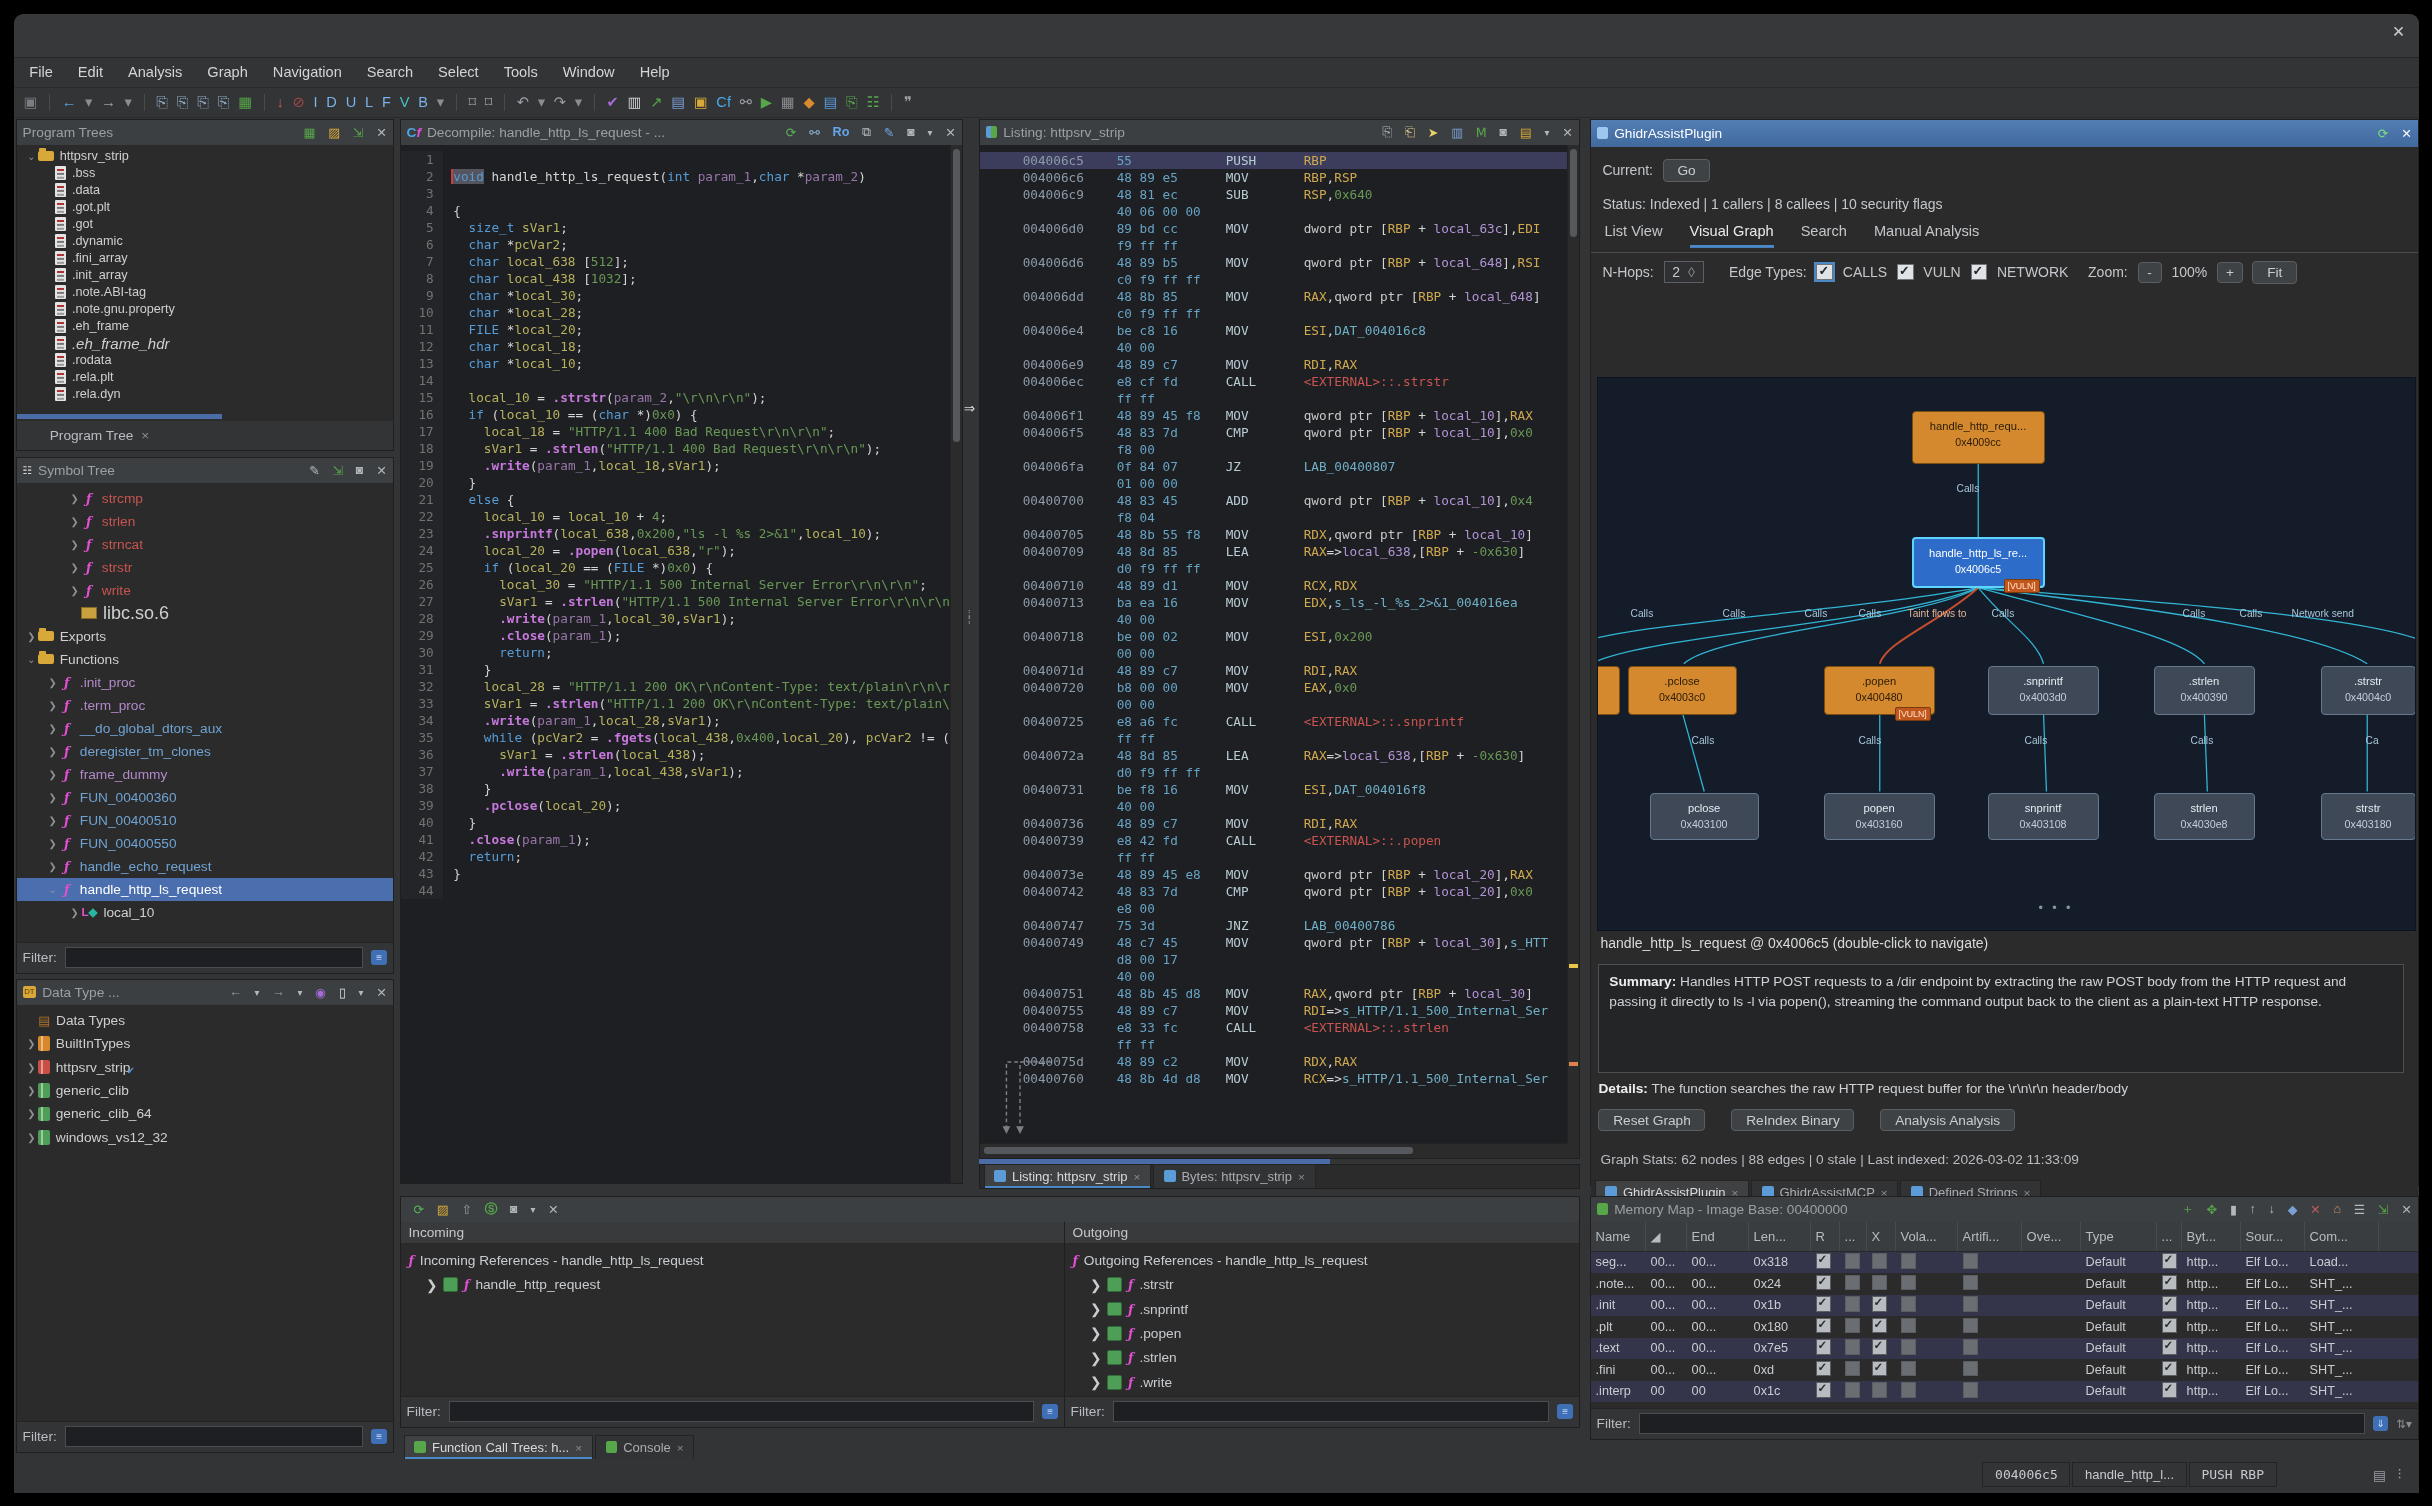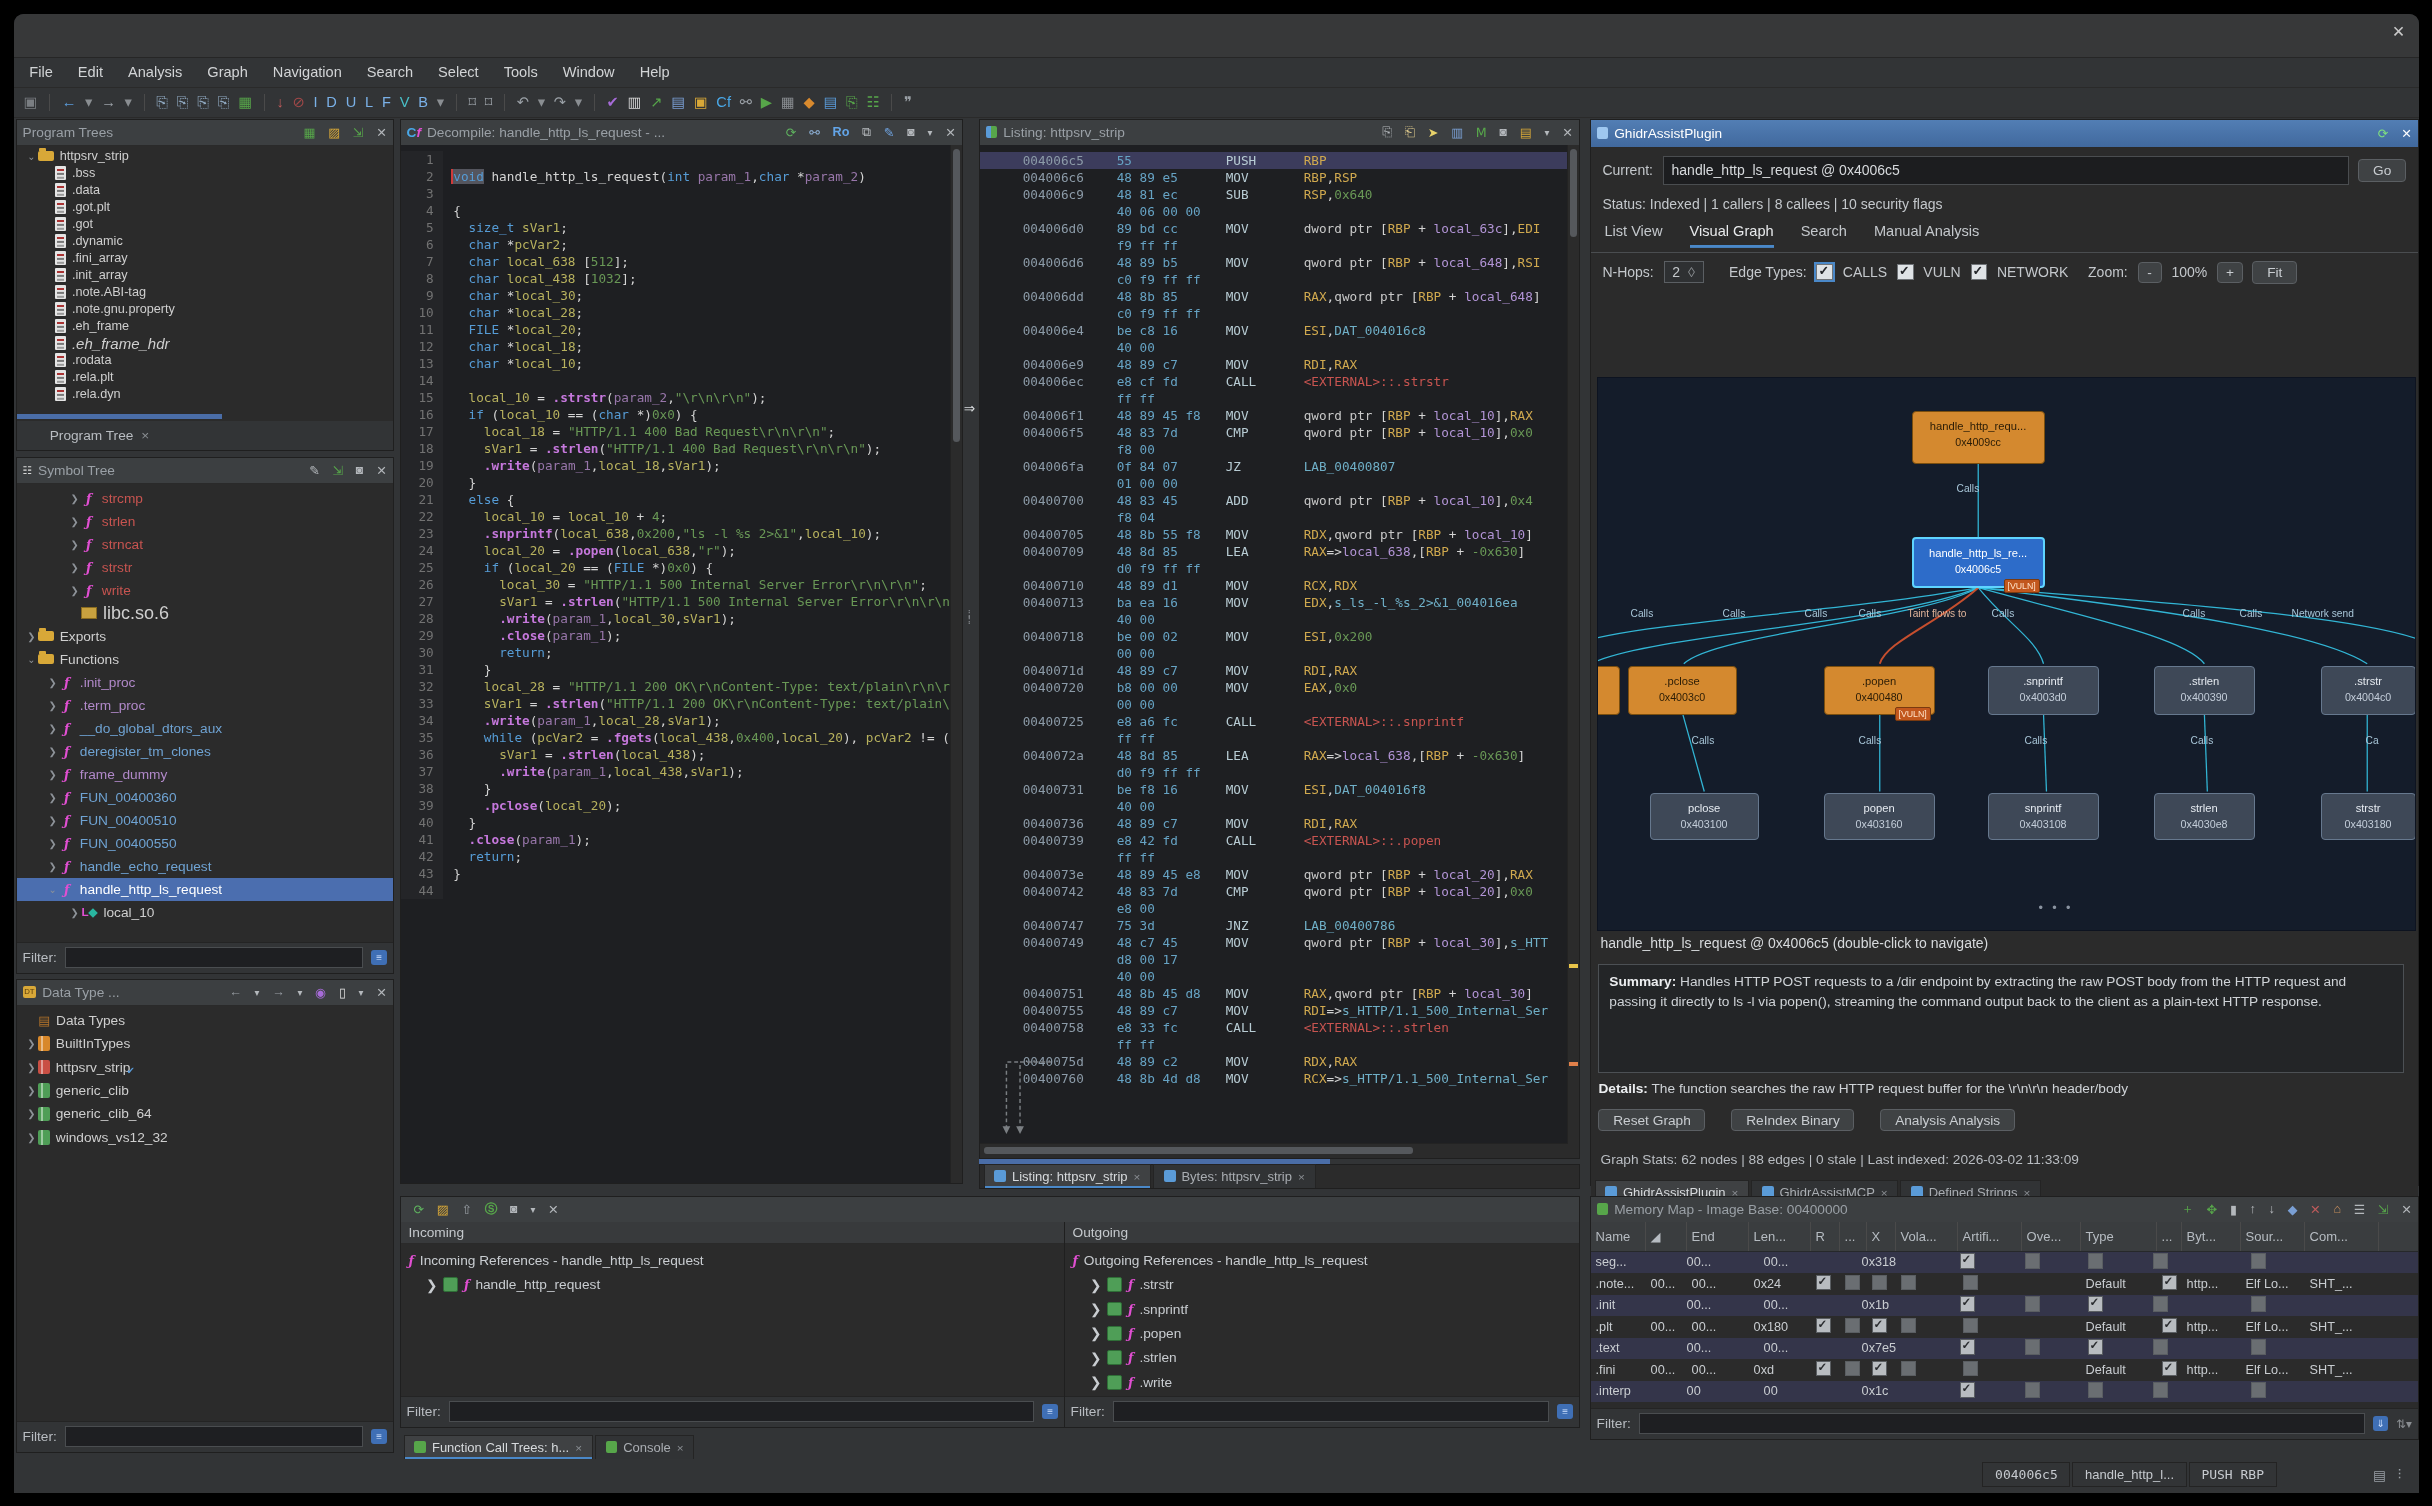--- a/index.html
+++ b/index.html
@@ -82,21 +82,21 @@
   .glabel.taint{color:#e0b49a;}
   .gdots{position:absolute;color:#8a93a0;font-size:12.7px;letter-spacing:2.9px;}
   .sumbox{position:absolute;left:7.8px;top:817px;width:806px;height:109px;background:#232527;border:1px solid #4c5054;box-sizing:border-box;padding:7.8px 9.8px;color:#cfd3d7;font-size:13.7px;line-height:1.45;}
   .sumbox b,.details b{color:#eceef0;}
   .details{position:absolute;left:7.8px;top:934px;width:806px;color:#cfd3d7;font-size:13.7px;}
   
   .mmhead{display:flex;background:#3a3d3f;border-bottom:1px solid #26282a;height:29px;align-items:center;color:#b6bcc2;font-size:13px;}
   .mmhead div{border-right:1px solid #4a4a4a;padding-left:4.9px;box-sizing:border-box;height:100%;display:flex;align-items:center;overflow:hidden;white-space:nowrap;}
   .mmrow{display:flex;height:21.5px;align-items:center;color:#c9cdd1;font-size:12.7px;}
   .mmrow div{padding-left:4.9px;box-sizing:border-box;overflow:hidden;white-space:nowrap;flex:none;}
-  .mmrow.alt{background:#34354a;gap:36px;}
+  .mmrow.alt{background:#34354a;}
   .cb2{width:13.7px;height:13.7px;border:1px solid #5a5e62;background:#6a6e72;display:inline-block;position:relative;}
   .cb2.on{background:#b8bcc0;}
   .cb2.on::before{content:"✓";position:absolute;left:1px;top:-2px;color:#2b2d30;font-size:11.7px;font-weight:bold;}
   
   .statusbox{position:absolute;display:flex;gap:2px;}
   .statusbox div{background:#323436;border:1px solid #232323;color:#c6cacf;font-size:13px;padding:3.9px 11.7px;}
   .hbarblue{position:absolute;height:4.9px;background:#4a6da7;}
   .scrollv{position:absolute;width:10.7px;background:#2b2b2b;border-left:1px solid #232323;}
   .scrollv .thumb{position:absolute;left:2px;right:2px;background:#55585c;border-radius:3.9px;}
   .mark{position:absolute;width:8.8px;height:3.9px;}
@@ -770,21 +770,20 @@
     <div class="panel" id="pGA" style="left:1576px;top:105px;width:829px;height:1067px;">
       <div class="phead blue" style="height:27px;">
         <span class="tico" style="background:#9ec7f0;"></span>
         <span class="grow" style="color:#fff;">GhidrAssistPlugin</span>
         <span class="hic" style="color:#7fe07f;">⟳</span>
         <span class="hic" style="color:#fff;">✕</span>
       </div>
       <div style="position:absolute;left:0;top:27px;right:0;bottom:0;">
         <div class="garow" style="height:43px;margin-top:2px;">
           <span>Current:</span>
-          <input class="gainput" style="flex: 1 1 0%;" id="gaCur" value="handle_http_ls_request @ 0x4006c5">
           <button class="gabtn">Go</button>
         </div>
         <div class="garow" style="height:25px;">
           <span>Status: Indexed | 1 callers | 8 callees | 10 security flags</span>
         </div>
         <div class="gatabs" id="gaViewTabs" style="gap:27px;border-bottom:1px solid #4a4d50;">
             <span>List View</span>
             <span class="sel">Visual Graph</span>
             <span>Search</span>
             <span>Manual Analysis</span>

